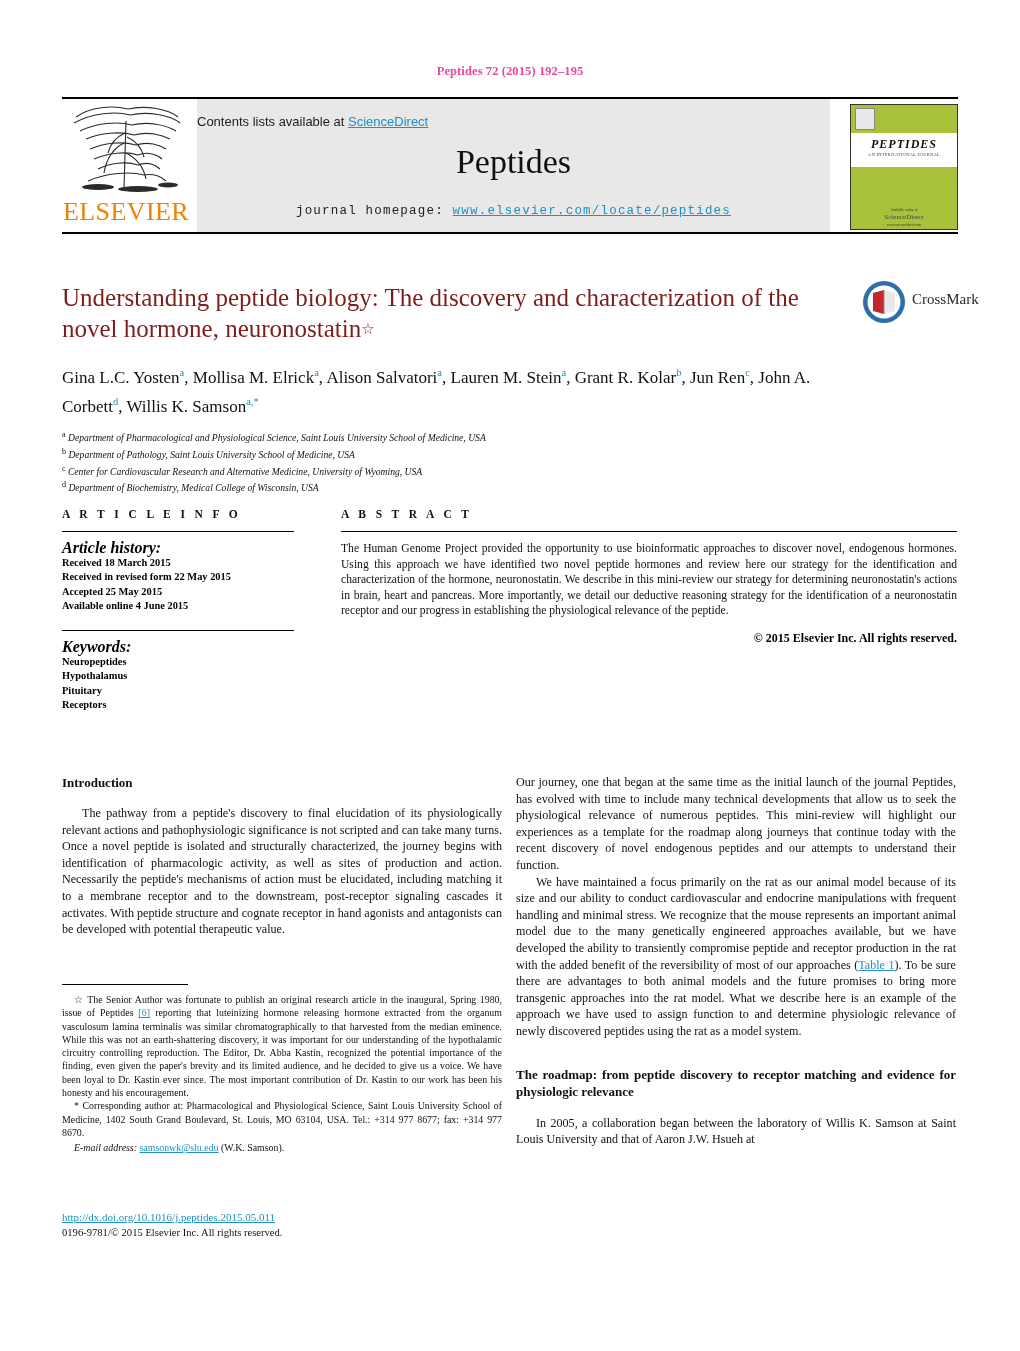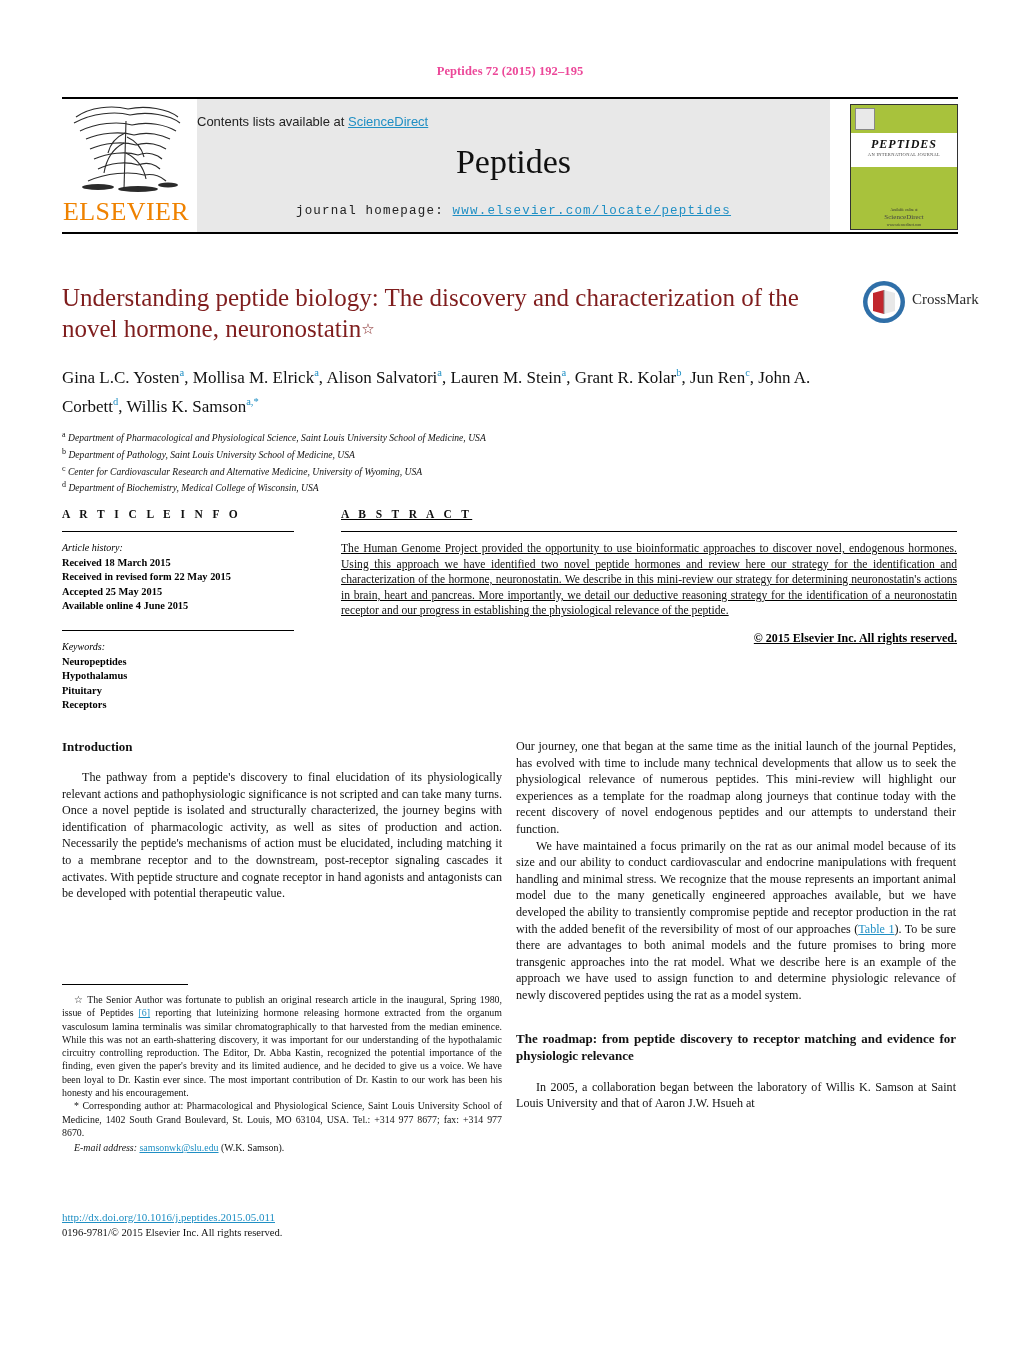--- a/index.html
+++ b/index.html
@@ -176,30 +176,30 @@
 
   
   .secthead {
     font-family: "Liberation Serif", serif;
     font-weight: bold;
     font-size: 11.5px;
     letter-spacing: 3.4px;
     color: #111;
   }
   .col-info { position: absolute; left: 62px; top: 508px; width: 232px; }
-  .col-abs  { position: absolute; left: 341px; top: 508px; width: 616px; text-decoration: underline; }
+  .col-abs  { position: absolute; left: 341px; top: 508px; width: 616px; }
   .rule {
     border-top: 1px solid #000;
     margin-top: 11px;
     margin-bottom: 9px;
   }
   .ah-label, .kw-label {
     font-style: italic;
-    font-weight: normal;
-    font-size: 10px;
+    font-weight: bold;
+    font-size: 16px;
     line-height: 14.6px;
   }
   .ah-line, .kw-line {
     font-size: 10.4px;
     font-weight: bold;
     line-height: 14.6px;
   }
   .kw-block { margin-top: 16px; }
   .kw-block .rule2 { border-top: 1px solid #000; margin-bottom: 9px; }
   .abstract-text {
@@ -216,20 +216,21 @@
   }
 
   
   .body-col {
     position: absolute;
     width: 440px;
     font-size: 12.1px;
     line-height: 16.6px;
     text-align: justify;
     color: #111;
+    margin-top: 36px;
   }
   .body-left  { left: 62px;  top: 738px; }
   .body-right { left: 516px; top: 738px; }
   .body-col h2 {
     font-family: "Liberation Serif", serif;
     font-size: 13px;
     font-weight: bold;
     margin: 0 0 14px 0;
     line-height: 17px;
   }

